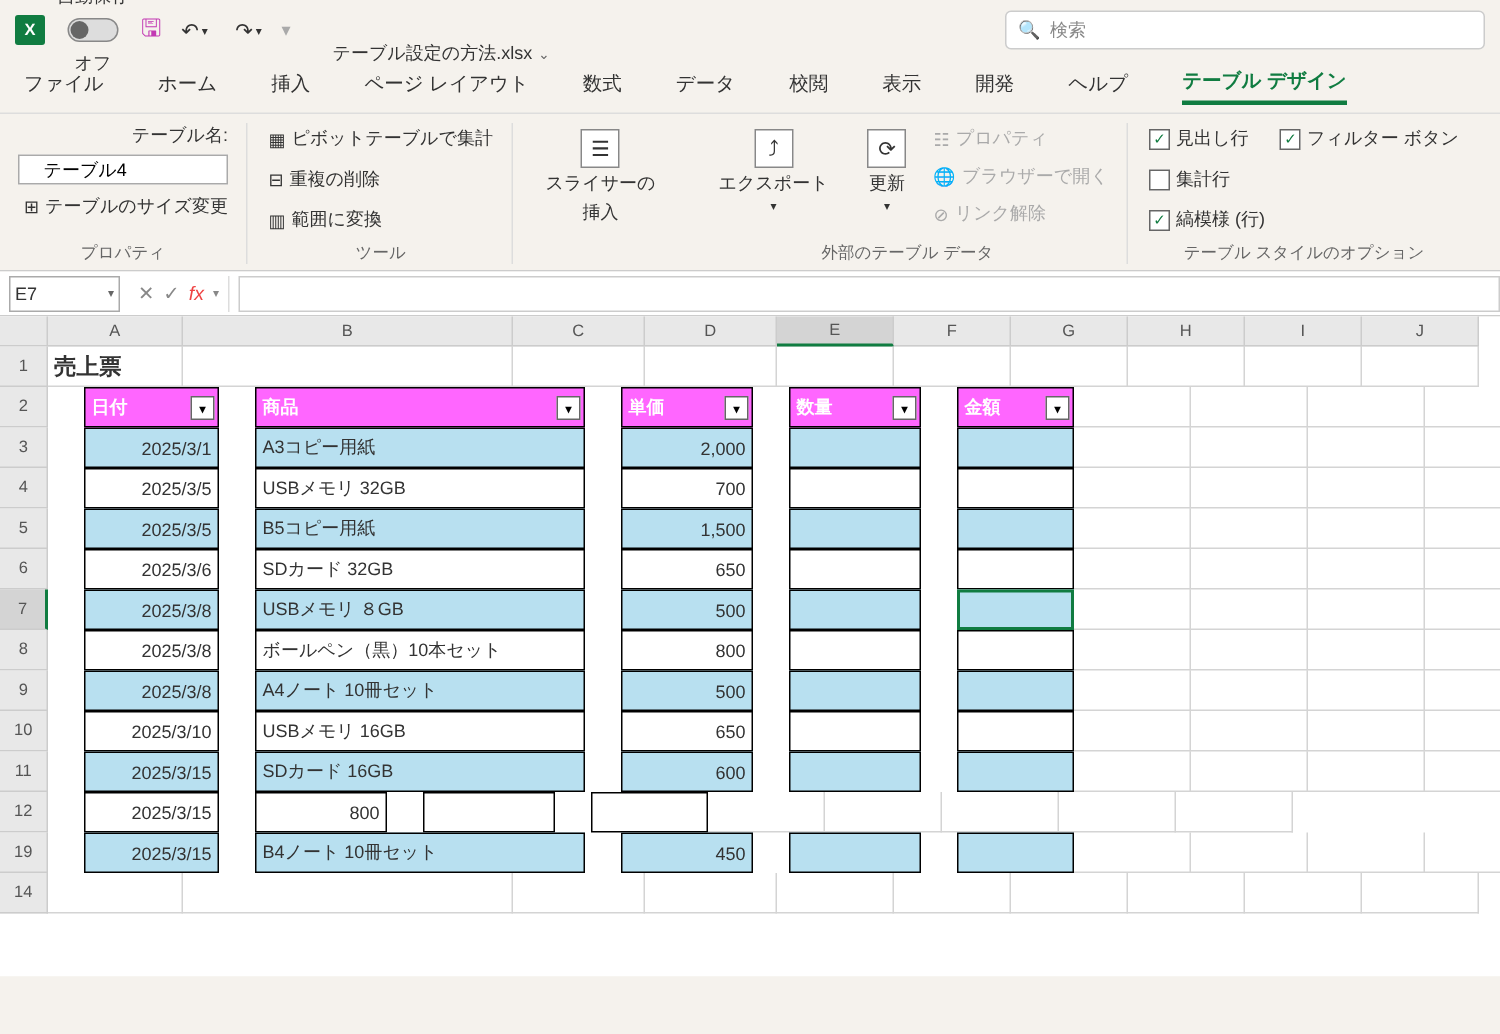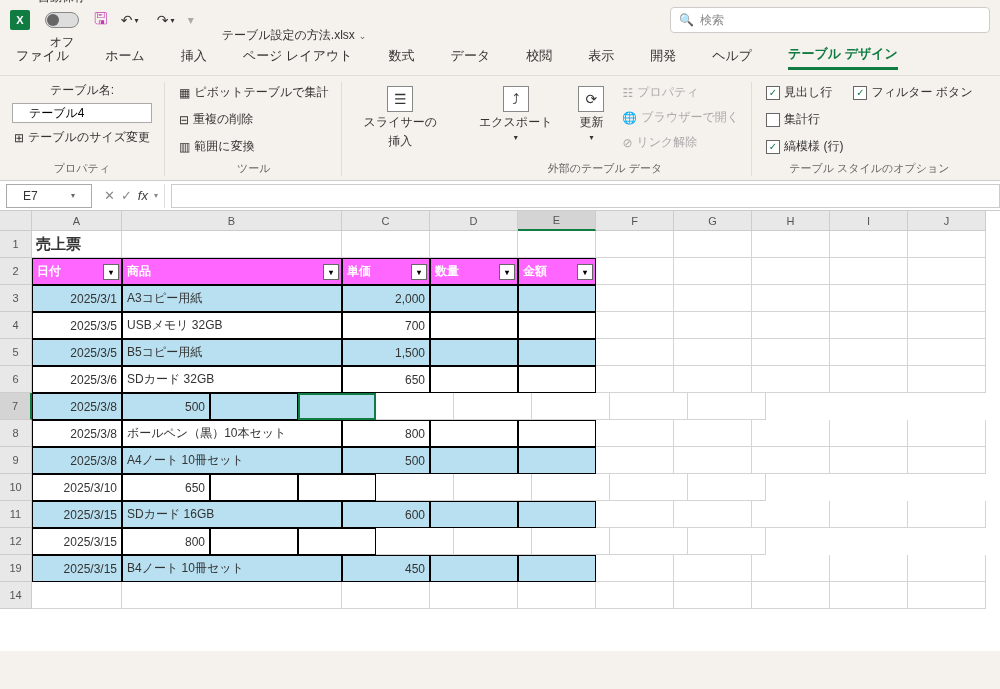--- a/index.html
+++ b/index.html
@@ -30,39 +30,39 @@
 .input-small { width: 140px; height: 20px; border: 1px solid #aaa; background: #fff; padding: 0 16px; font-size: 12px; }
 .vert-btn { display: flex; flex-direction: column; align-items: center; gap: 2px; padding: 4px 8px; cursor: pointer; }
 .vert-btn .big-icon { width: 26px; height: 26px; border: 1px solid #888; background: #fff; display: flex; align-items: center; justify-content: center; font-size: 14px; }
 .small-item { display: flex; align-items: center; gap: 4px; font-size: 12px; padding: 2px 0; cursor: pointer; }
 .small-item.disabled { color: #aaa; cursor: default; }
 .check { display: flex; align-items: center; gap: 4px; font-size: 12px; padding: 2px 0; }
 .cb { width: 14px; height: 14px; border: 1px solid #666; background: #fff; display: inline-flex; align-items: center; justify-content: center; font-size: 10px; color: #107c41; }
 
 
 .formula-row { display: flex; align-items: center; height: 30px; border-bottom: 1px solid #ccc; background: #fff; }
-.name-box { width: 86px; height: 24px; border: 1px solid #aaa; margin: 0 6px; padding: 0 16px; display: flex; align-items: center; justify-content: space-between; background: #fff; }
+.name-box { width: 74px; height: 24px; border: 1px solid #aaa; margin: 0 6px; padding: 0 3px; display: flex; align-items: center; justify-content: space-between; background: #fff; }
 .name-box .chev { font-size: 8px; color: #666; }
 .fx-icons { display: flex; gap: 6px; padding: 0 6px; color: #888; font-size: 13px; align-items: center; border-right: 1px solid #ddd; height: 24px; }
-.fx-label { font-style: italic; color: #404040; }
+.fx-label { font-style: italic; color: #ef4444; }
 .formula-input { flex: 1; height: 24px; border: 1px solid #ccc; margin-left: 6px; padding: 0 6px; background: #fff; }
 
 
 .grid-wrap { background: #fff; position: relative; }
 .col-headers { display: flex; margin-left: 32px; }
 .row-headers { position: absolute; top: 20px; left: 0; }
 .corner { position: absolute; top: 0; left: 0; width: 32px; height: 20px; background: #e8e8e8; border-right: 1px solid #ccc; border-bottom: 1px solid #ccc; }
 .ch { height: 20px; border-right: 1px solid #ccc; border-bottom: 1px solid #ccc; background: #e8e8e8; display: flex; align-items: center; justify-content: center; font-size: 11px; color: #555; }
 .ch.sel { background: #d4d4d4; border-bottom: 2px solid #107c41; }
 .rh { width: 32px; height: 27px; border-right: 1px solid #ccc; border-bottom: 1px solid #ccc; background: #e8e8e8; display: flex; align-items: center; justify-content: center; font-size: 11px; color: #555; }
 .rh.sel { background: #d4d4d4; border-right: 2px solid #107c41; }
 .cells { position: absolute; top: 20px; left: 32px; }
 .row { display: flex; }
 .cell { height: 27px; border-right: 1px solid #d4d4d4; border-bottom: 1px solid #d4d4d4; padding: 0 4px; display: flex; align-items: center; overflow: hidden; white-space: nowrap; }
-.cell.table { border: 1px solid #000; }
+.cell.table { border: 1px solid #000; margin-left: 24px; }
 .hdr { background: #ff66ff; color: #fff; font-weight: bold; position: relative; }
 .hdr .filter-btn { position: absolute; right: 2px; top: 5px; width: 16px; height: 16px; background: #fff; border: 1px solid #666; display: flex; align-items: center; justify-content: center; font-size: 8px; color: #000; }
 .r-even { background: #b8e0f0; }
 .r-odd { background: #fff; }
 .num { justify-content: flex-end; }
 .title-cell { font-weight: bold; font-size: 15px; }
 .active-cell { border: 2px solid #107c41 !important; }
 .col-widths .c-A { width: 90px; }
 .col-widths .c-B { width: 220px; }
 .col-widths .c-C { width: 88px; }
@@ -110,21 +110,21 @@
   <span class="tab">校閲</span>
   <span class="tab">表示</span>
   <span class="tab">開発</span>
   <span class="tab">ヘルプ</span>
   <span class="tab active">テーブル デザイン</span>
 </div>
 
 <div class="ribbon">
 
   <div class="group">
-    <div class="group-content" style="flex-direction:column;align-items:center;gap:4px;">
+    <div class="group-content" style="flex-direction:column;align-items:flex-end;gap:4px;">
       <span>テーブル名:</span>
       <input class="input-small" value="テーブル4" style="">
       <div class="small-item">
         <span>⊞</span>
         <span>テーブルのサイズ変更</span>
       </div>
     </div>
     <div class="group-label">プロパティ</div>
   </div>
 
@@ -323,20 +323,21 @@
         <div class="cell c-D table r-odd"></div>
         <div class="cell c-E table r-odd"></div>
         <div class="cell c-F "></div>
         <div class="cell c-G "></div>
         <div class="cell c-H "></div>
         <div class="cell c-I "></div>
         <div class="cell c-J "></div>
       </div>
       <div class="row">
         <div class="cell c-A table r-even num">2025/3/8</div>
+        <div class="cell c-B table r-even">USBメモリ ８GB</div>
         <div class="cell c-C table r-even num">500</div>
         <div class="cell c-D table r-even"></div>
         <div class="cell c-E table r-even active-cell"></div>
         <div class="cell c-F "></div>
         <div class="cell c-G "></div>
         <div class="cell c-H "></div>
         <div class="cell c-I "></div>
         <div class="cell c-J "></div>
       </div>
       <div class="row">
@@ -358,20 +359,21 @@
         <div class="cell c-D table r-even"></div>
         <div class="cell c-E table r-even"></div>
         <div class="cell c-F "></div>
         <div class="cell c-G "></div>
         <div class="cell c-H "></div>
         <div class="cell c-I "></div>
         <div class="cell c-J "></div>
       </div>
       <div class="row">
         <div class="cell c-A table r-odd num">2025/3/10</div>
+        <div class="cell c-B table r-odd">USBメモリ 16GB</div>
         <div class="cell c-C table r-odd num">650</div>
         <div class="cell c-D table r-odd"></div>
         <div class="cell c-E table r-odd"></div>
         <div class="cell c-F "></div>
         <div class="cell c-G "></div>
         <div class="cell c-H "></div>
         <div class="cell c-I "></div>
         <div class="cell c-J "></div>
       </div>
       <div class="row">

